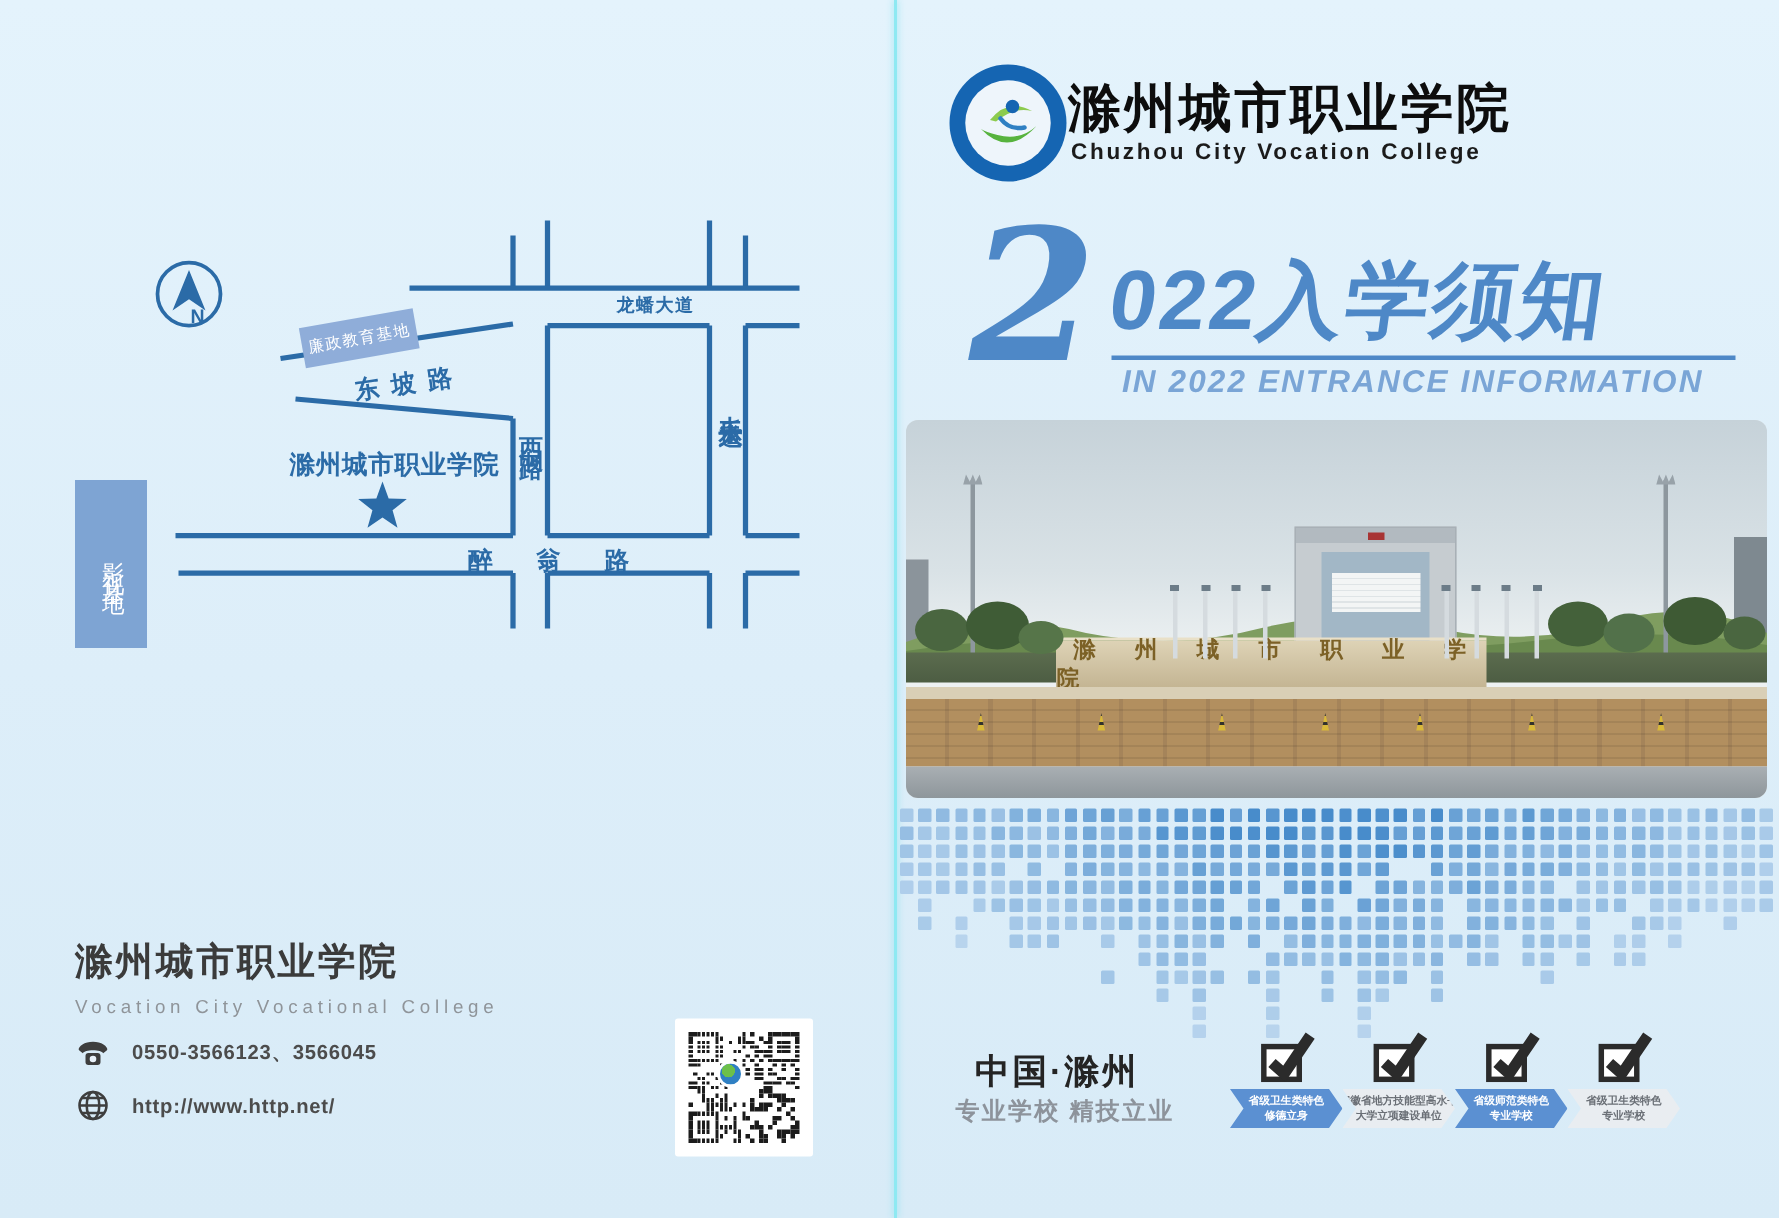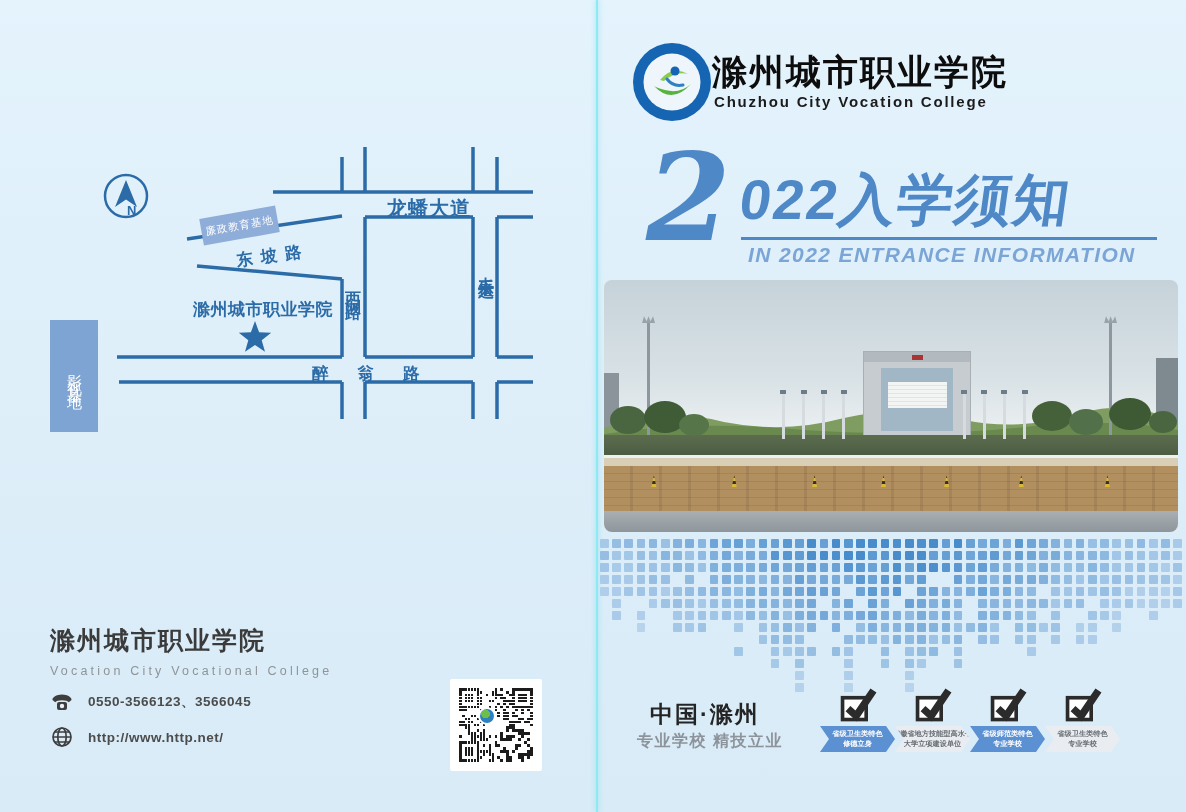--- a/index.html
+++ b/index.html
@@ -12,21 +12,21 @@
   }
   .abs { position:absolute; }
 
   
   .fold { left:596px; top:0; width:2px; height:812px; background:#8ee9f2; box-shadow:0 0 5px rgba(120,225,240,.9); }
 
   
   .map { left:35px; top:135px; width:510px; height:395px; }
   .map svg.roads { position:absolute; left:0; top:0; }
   .map-label { position:absolute; color:#2b6ba7; font-weight:bold; white-space:nowrap; }
-  .lbl-longpan  { left:352px; top:60px;  width:76px; font-size:20px; letter-spacing:1px; text-align:right;}
+  .lbl-longpan  { left:352px; top:60px;  width:76px; font-size:12px; letter-spacing:1px; text-align:right;}
   .lbl-fengle   { left:440px; top:129px; font-size:16px; writing-mode:vertical-rl; letter-spacing:2px; }
   .lbl-xijian   { left:307px; top:144px; font-size:16px; writing-mode:vertical-rl; letter-spacing:6px; }
   .lbl-dongpo   { left:190px; top:110px; width:96px; font-size:16.5px; letter-spacing:8px; text-align:center; transform:rotate(-8deg); }
   .lbl-zuiweng  { left:277px; top:228px; font-size:16.5px; letter-spacing:29px; }
   .lbl-college  { left:158px; top:163px; width:140px; font-size:17px; text-align:center; letter-spacing:0.5px; }
   .map-block { position:absolute; display:flex; align-items:center; justify-content:center; color:#fff; background:#7ea4d3; }
   .blk-lianzheng { left:166px; top:77px; width:77px; height:27px; background:#8fadd9; font-size:10.5px; letter-spacing:1px; transform:rotate(-10deg); }
   .blk-yingshi   { left:15px;  top:185px; width:48px; height:112px; font-size:15px; writing-mode:vertical-rl; letter-spacing:7px; }
   .blk-zhongyang { left:283px; top:302px; width:160px; height:71px; font-size:16.5px; letter-spacing:4px; }
 
@@ -493,20 +493,23 @@
   </svg>
   <div class="lamp" style="left:7.5%"></div>
   <div class="lamp" style="left:88%"></div>
   <div class="mainb">
     <div class="cap"></div>
       <div class="glass"></div>
       <div class="sign"></div>
       <div class="red"></div>
   </div>
   <div class="hedge"></div>
+  <div class="wall">
+    <span class="gtxt">滁 州 城 市 职 业 学 院</span>
+  </div>
   <div class="plaza-top"></div>
   <div class="plaza"></div>
   <div class="roadband"></div>
 <div class="post" style="left: 31%;"></div>
     <div class="post" style="left: 34.5%;"></div>
     <div class="post" style="left: 38%;"></div>
     <div class="post" style="left: 41.5%;"></div>
     <div class="post" style="left: 62.5%;"></div>
     <div class="post" style="left: 66%;"></div>
     <div class="post" style="left: 69.5%;"></div>

